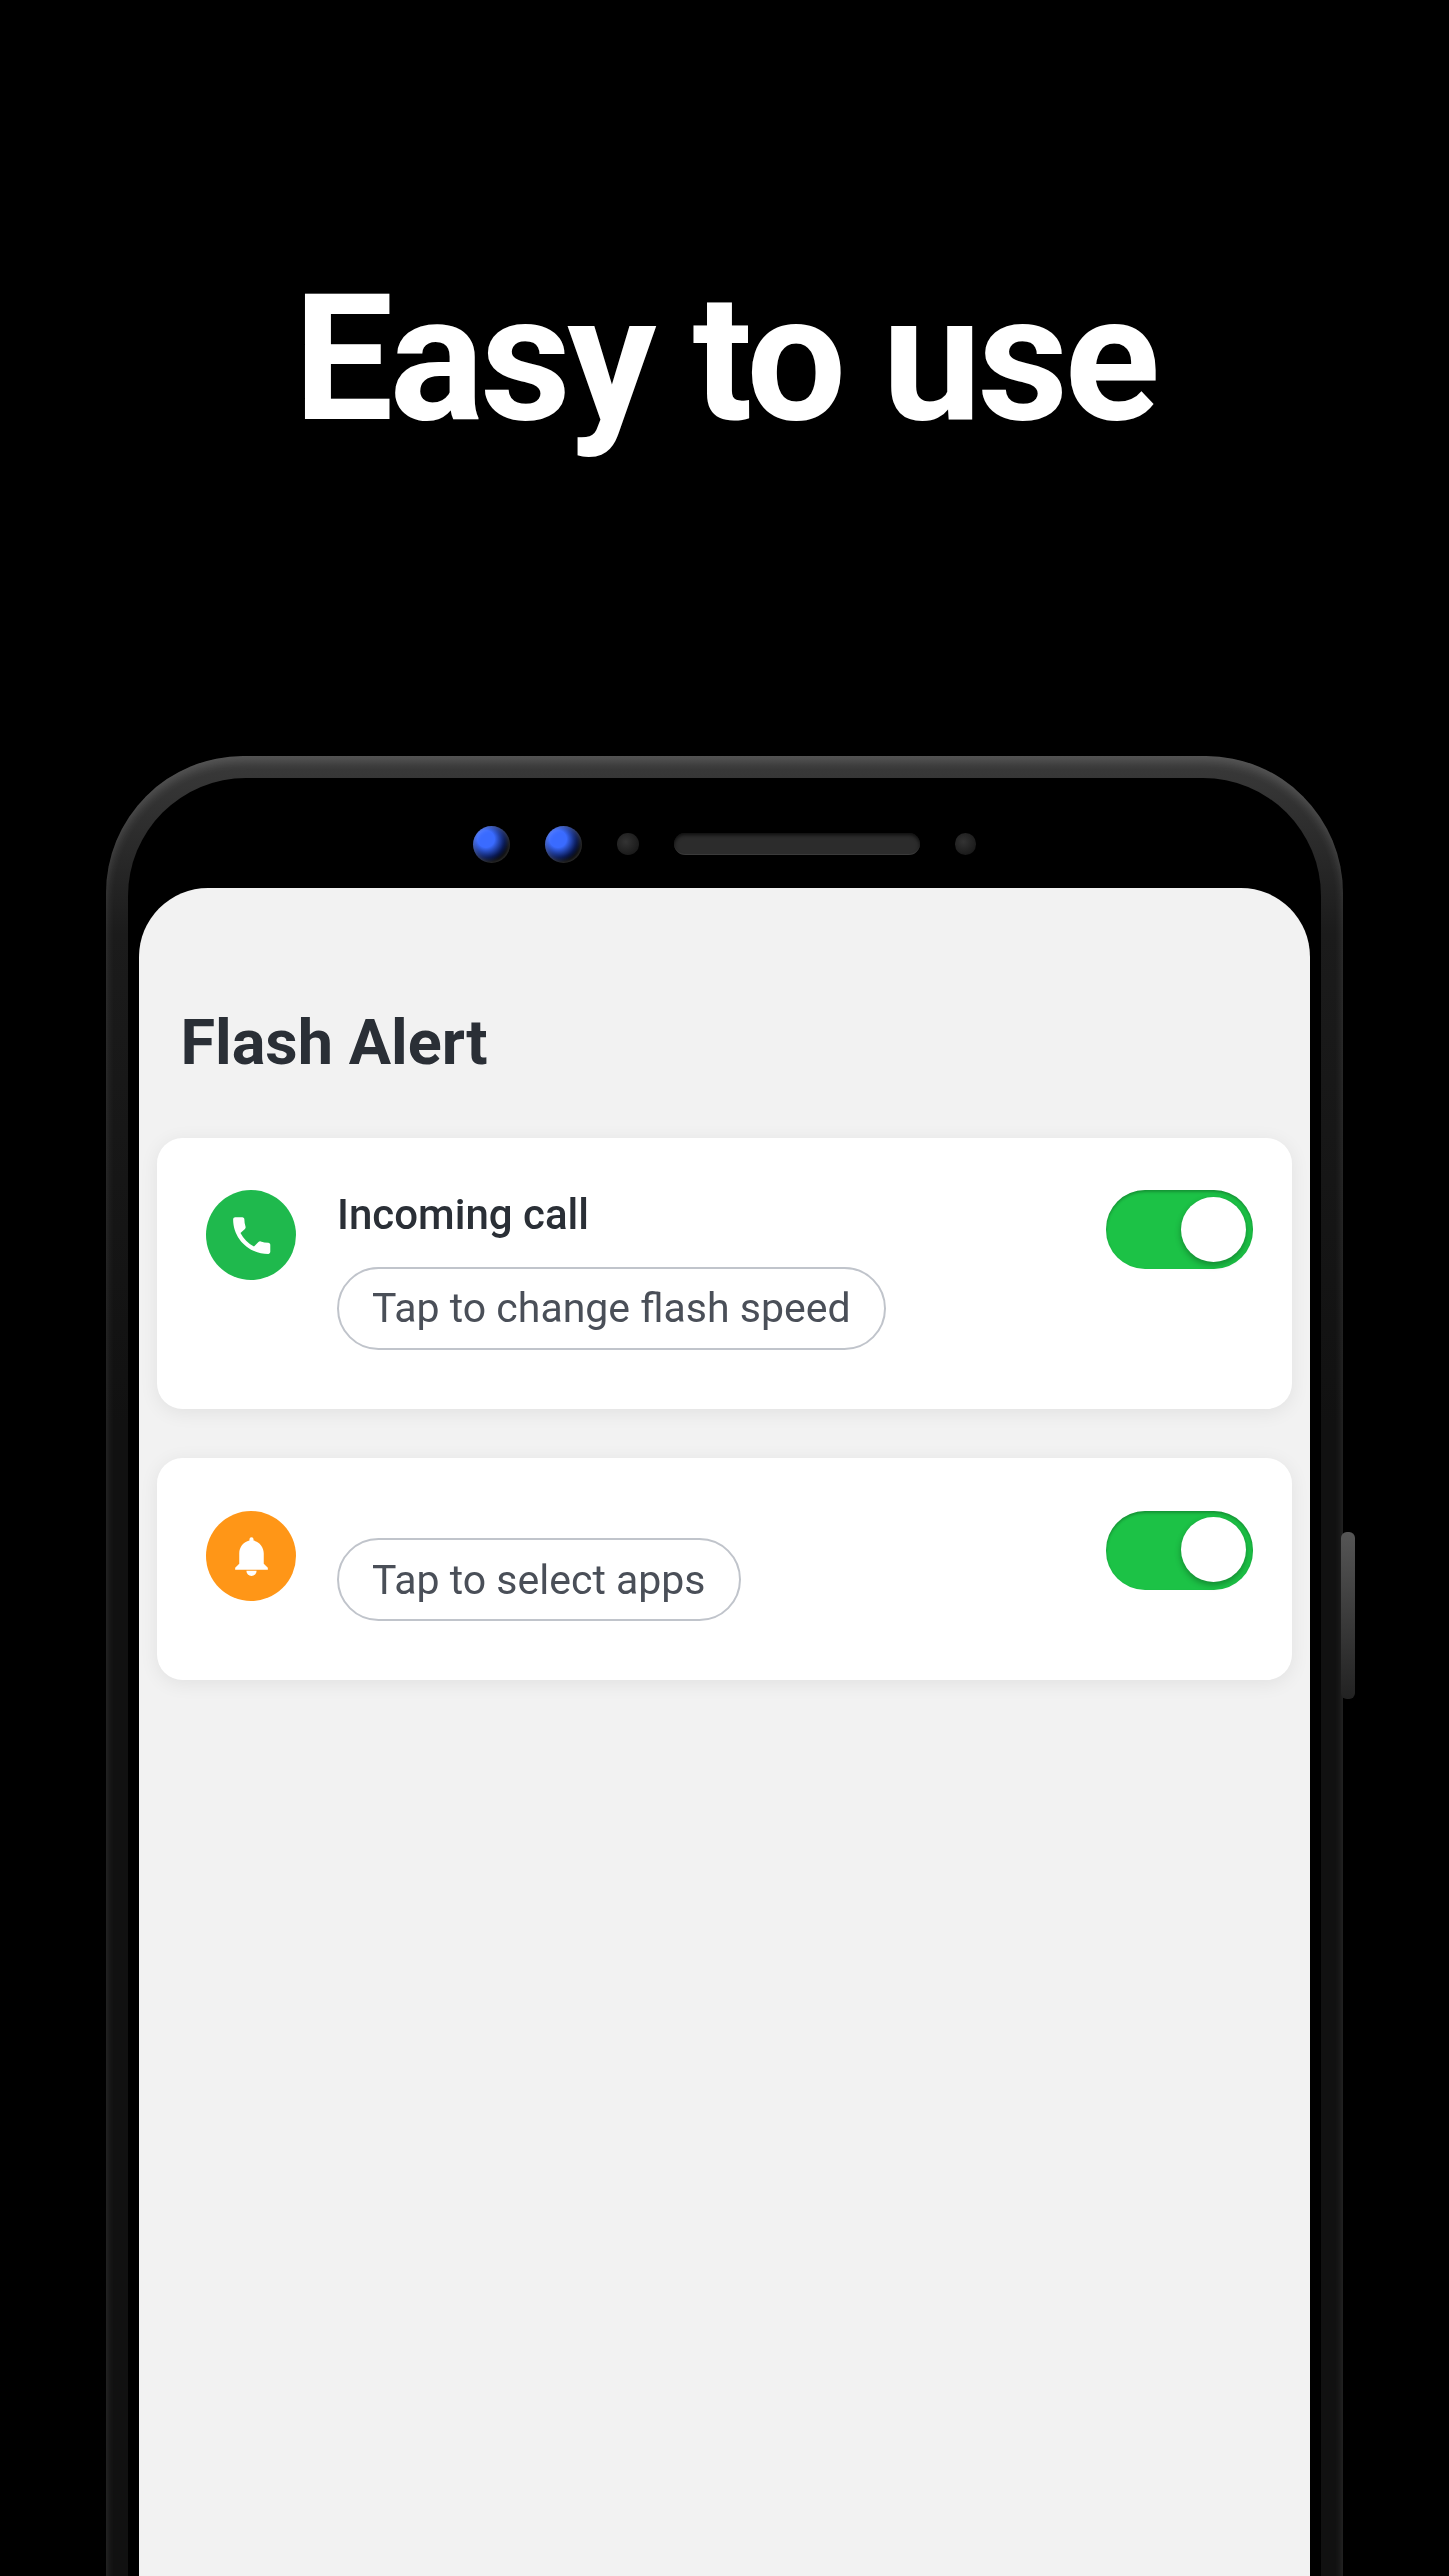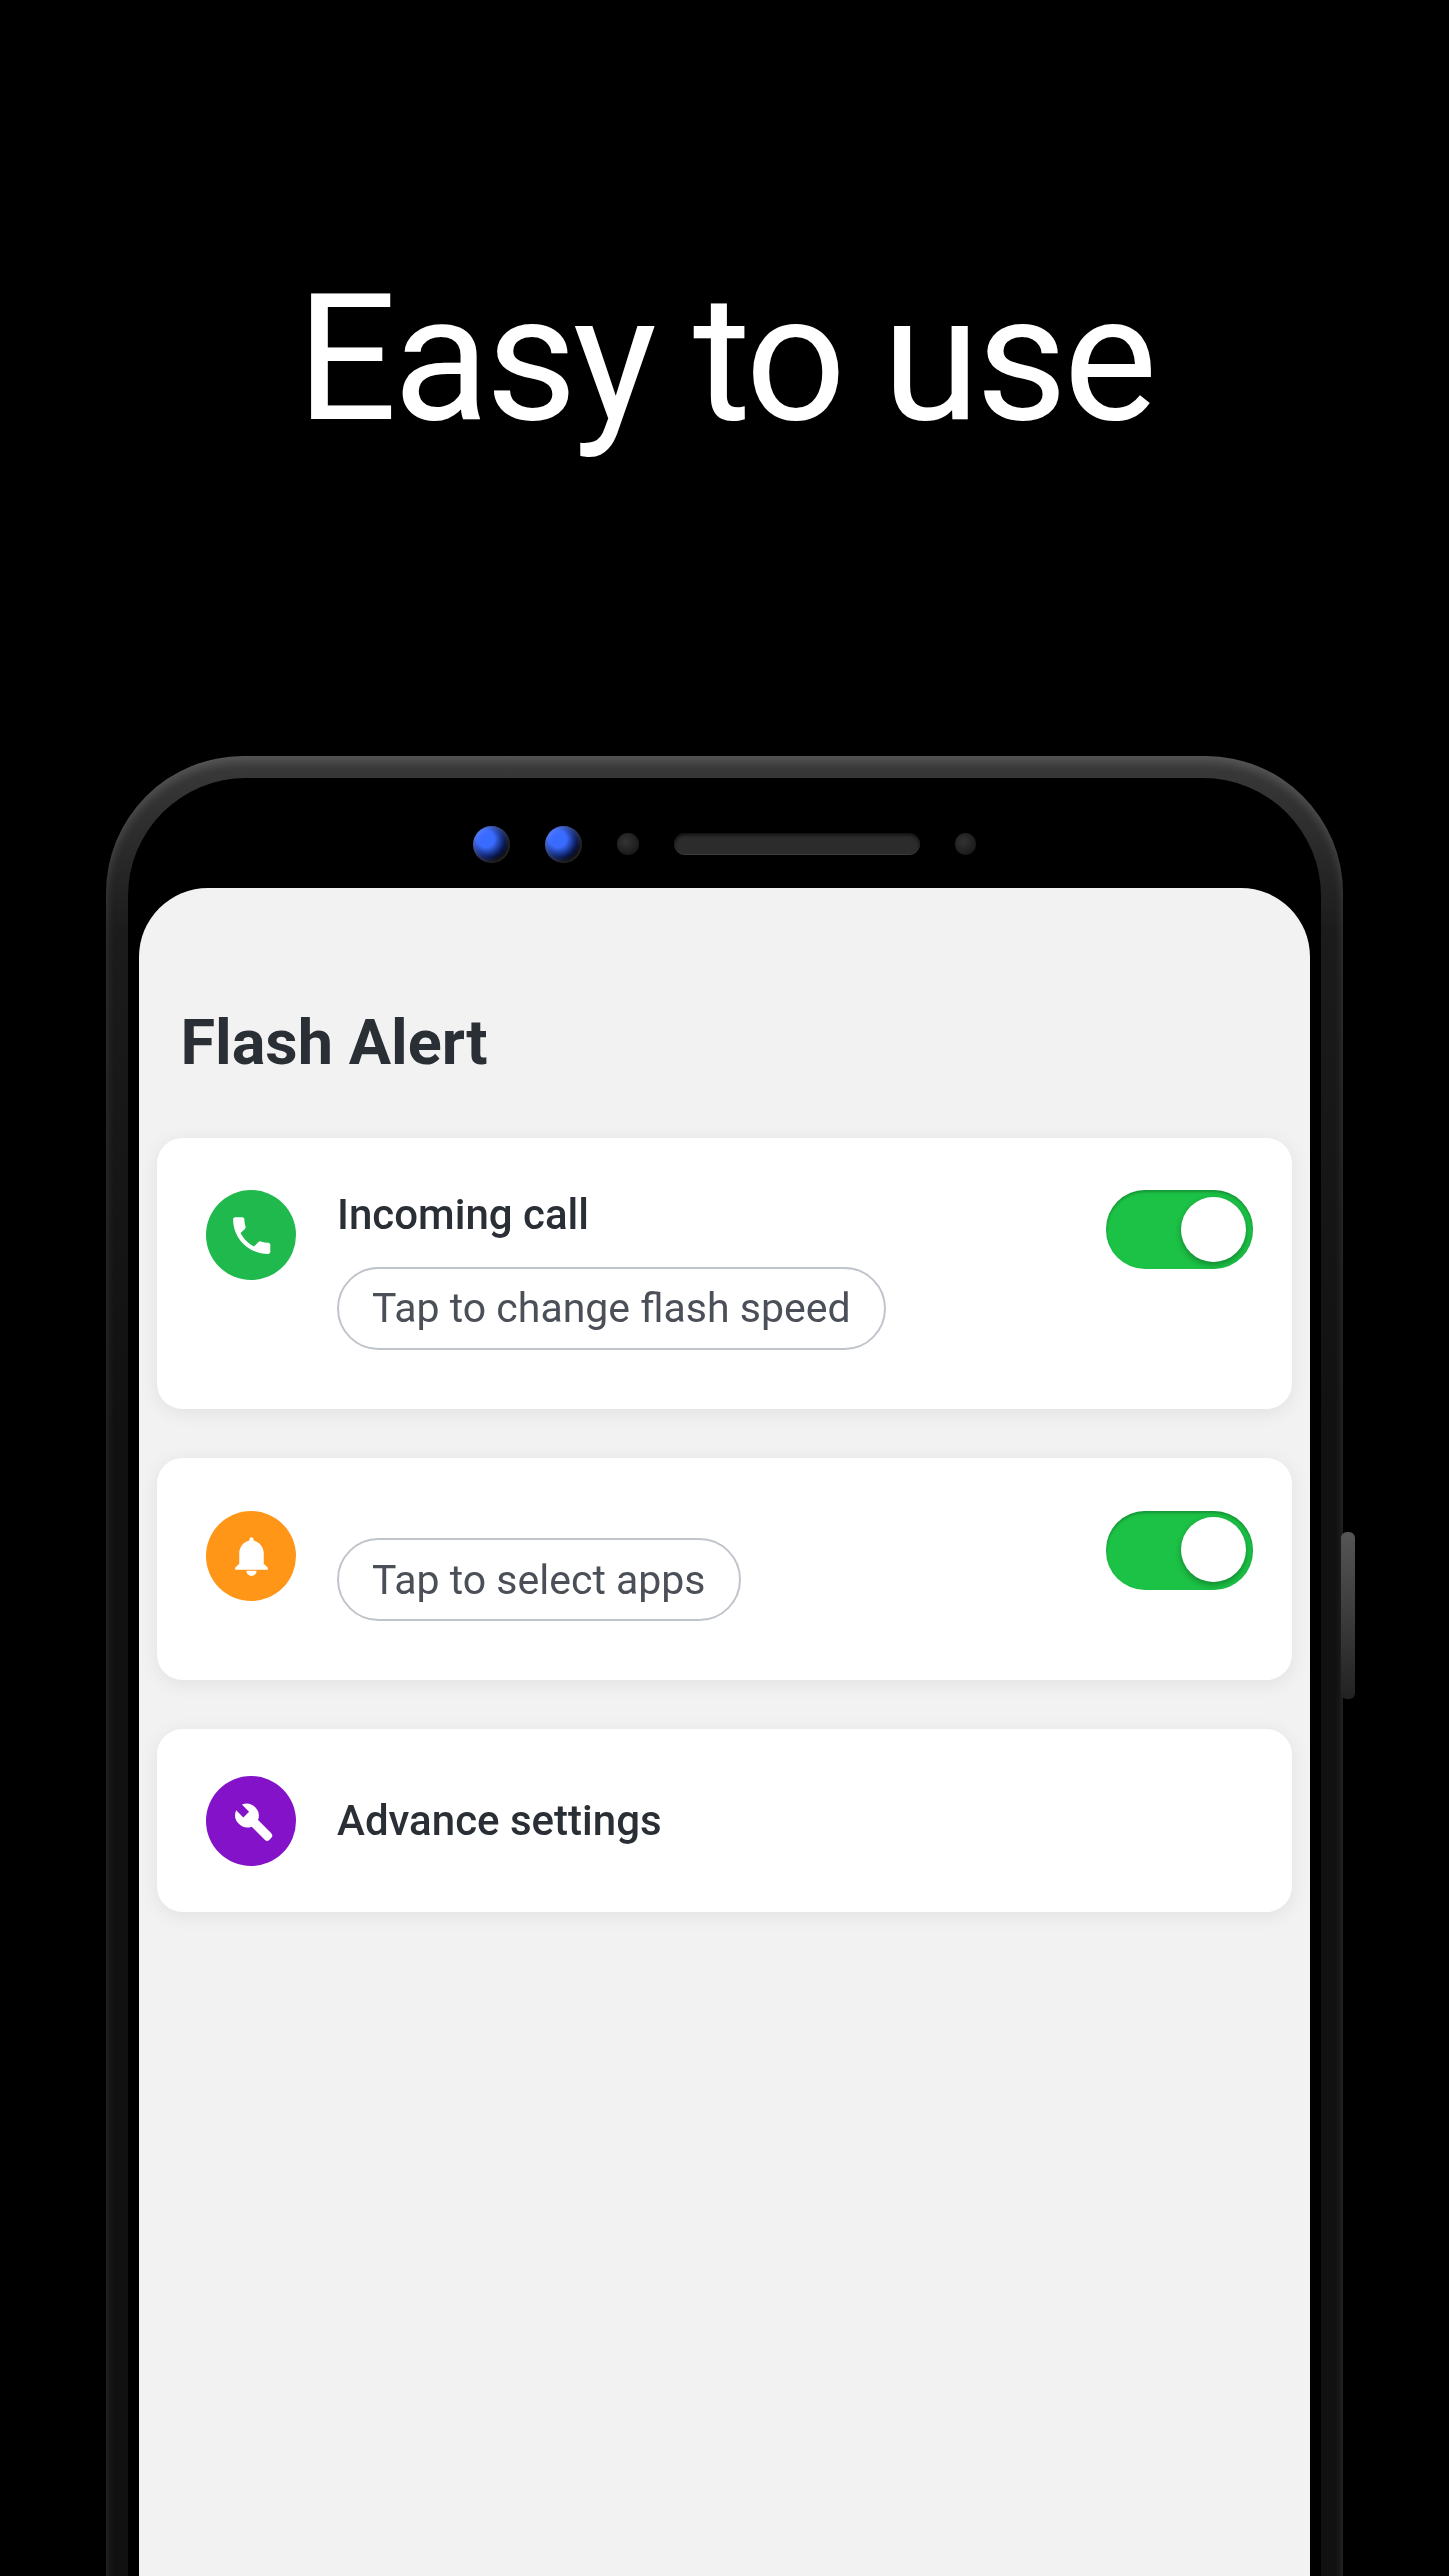--- a/index.html
+++ b/index.html
@@ -16,21 +16,21 @@
     background: #000;
   }
   .headline {
     position: absolute;
     top: 255px;
     left: 0;
     width: 100%;
     text-align: center;
     color: #fff;
     font-size: 177px;
-    font-weight: 400;
+    font-weight: 700;
     letter-spacing: -3.9px;
   }
 
   
   .phone {
     position: absolute;
     left: 106px;
     top: 756px;
     width: 1237px;
     height: 2229px; 
@@ -209,30 +209,18 @@
             </div>
             <div class="row-body">
               <div class="chip">Tap to select apps</div>
             </div>
             <div class="toggle on">
                 <div class="knob"></div>
               </div>
           </div>
         </div>
 
-        <div class="card">
-          <div class="row">
-            <div class="icon-circle ic-purple">
-              <svg viewBox="0 0 24 24" fill="currentColor">
-                  <path d="M21.7 18.3l-6.5-6.5a6 6 0 0 0-7.9-7.6l3.5 3.5-2.8 2.8L4.5 7A6 6 0 0 0 12.1 15l6.5 6.5a1.5 1.5 0 0 0 2.1 0l1-1a1.5 1.5 0 0 0 0-2.1z"></path>
-                </svg>
-            </div>
-            <div class="row-body">
-              <div class="row-title">Advance settings</div>
-            </div>
-          </div>
-        </div>
 
       </div>
     </div>
   </div>
 </div>
 
 
 </body></html>

